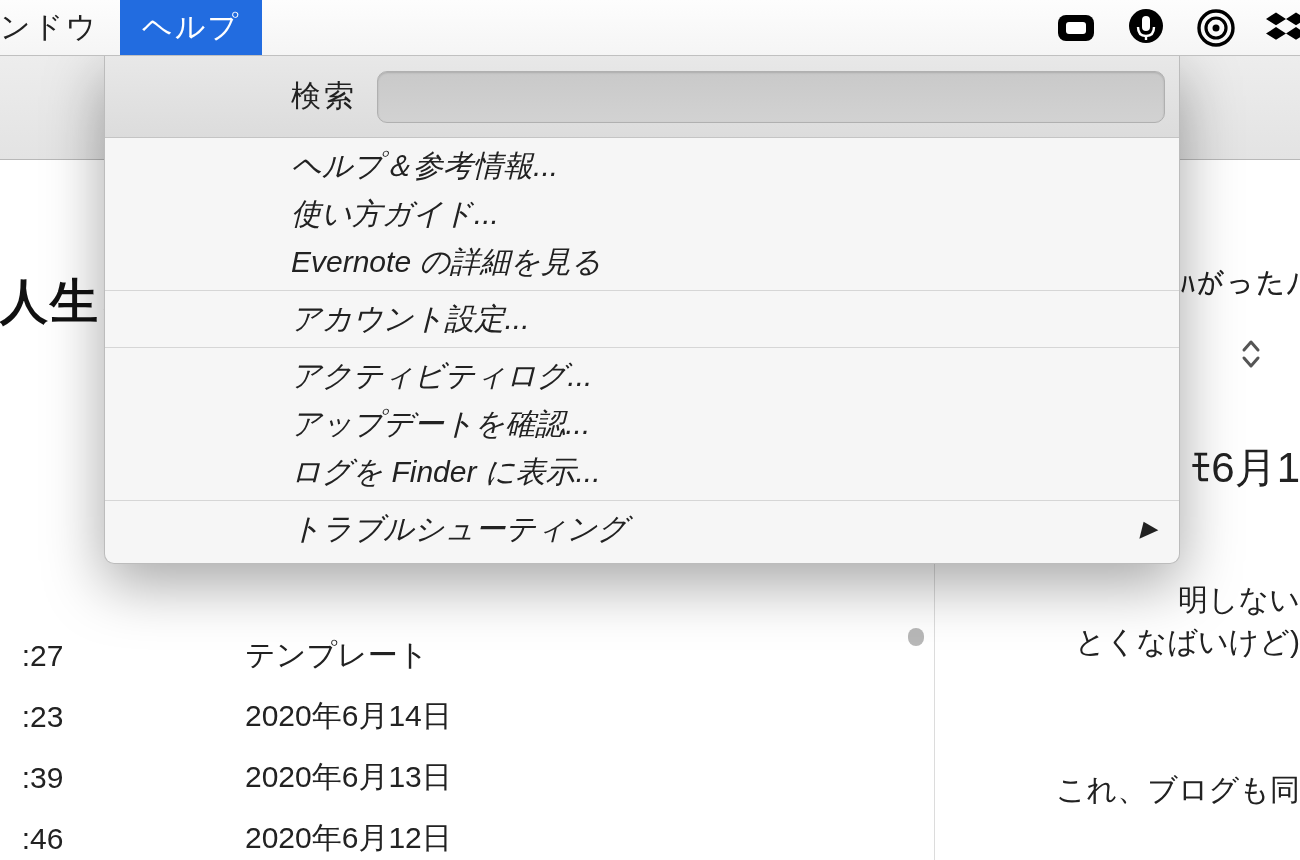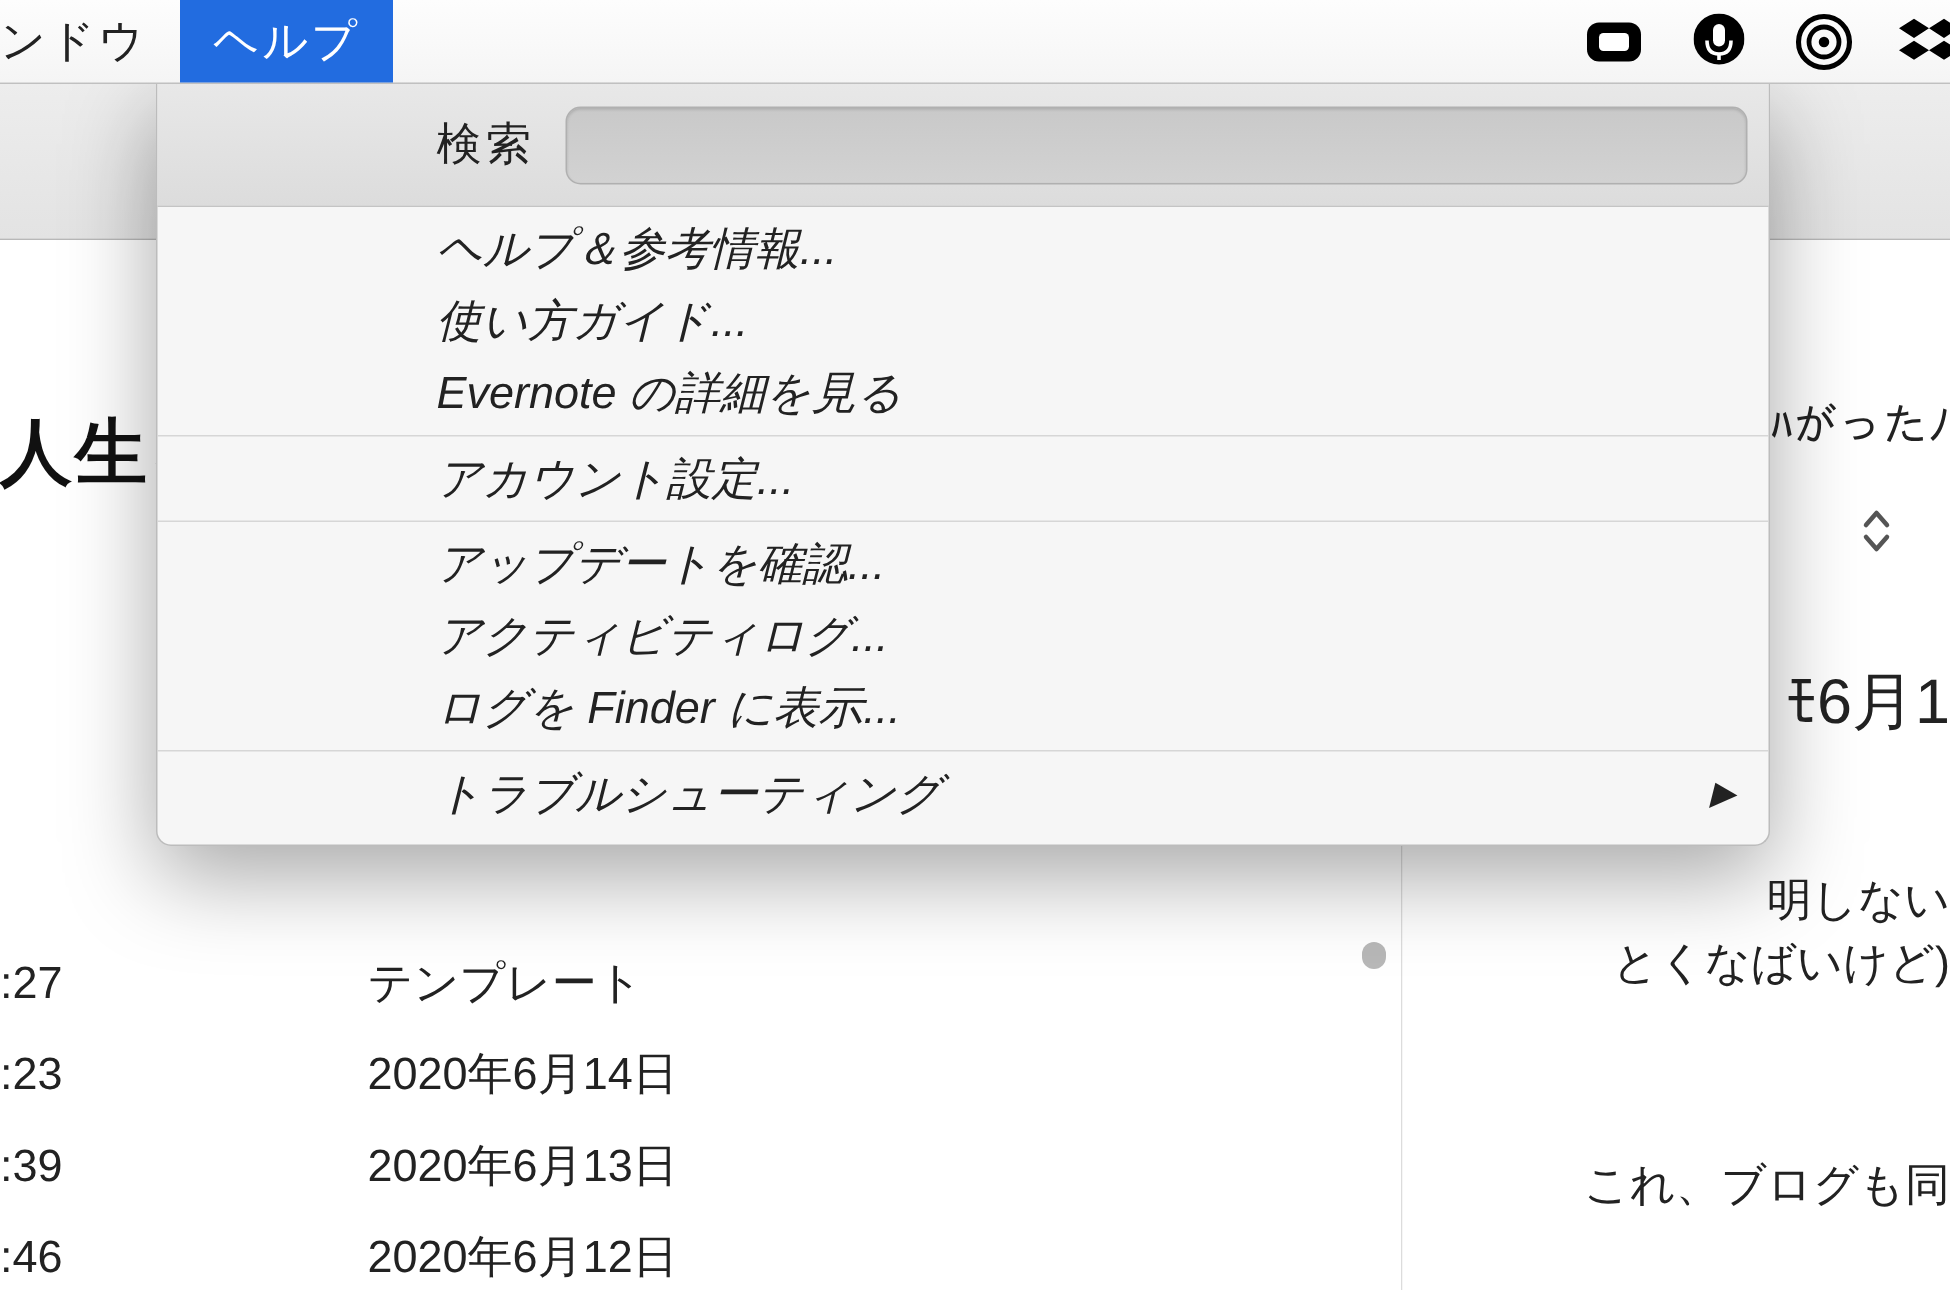--- a/index.html
+++ b/index.html
@@ -130,21 +130,21 @@
     .list-row {
       height: 61px;
       display: flex;
       align-items: center;
       font-size: 30px;
       color: #222;
       border-top: 0;
     }
     .list-row .time-frag {
       width: 85px;
-      text-align: left;
+      text-align: center;
       padding-left: 0;
     }
     .list-row .row-label {
       padding-left: 160px;
     }
     .scrollbar-thumb {
       position: absolute;
       right: 10px;
       top: 468px;
       width: 16px;
@@ -305,22 +305,22 @@
     <div class="menu-item">ヘルプ＆参考情報...</div>
     <div class="menu-item">使い方ガイド...</div>
     <div class="menu-item">Evernote の詳細を見る</div>
   </div>
 
   <div class="menu-group">
     <div class="menu-item">アカウント設定...</div>
   </div>
 
   <div class="menu-group">
+    <div class="menu-item">アクティビティログ...</div>
     <div class="menu-item">アップデートを確認...</div>
-    <div class="menu-item">アクティビティログ...</div>
     <div class="menu-item">ログを Finder に表示...</div>
   </div>
 
   <div class="menu-group">
     <div class="menu-item">
       <span>トラブルシューティング</span>
       <span class="submenu-arrow">▶</span>
     </div>
   </div>
 

